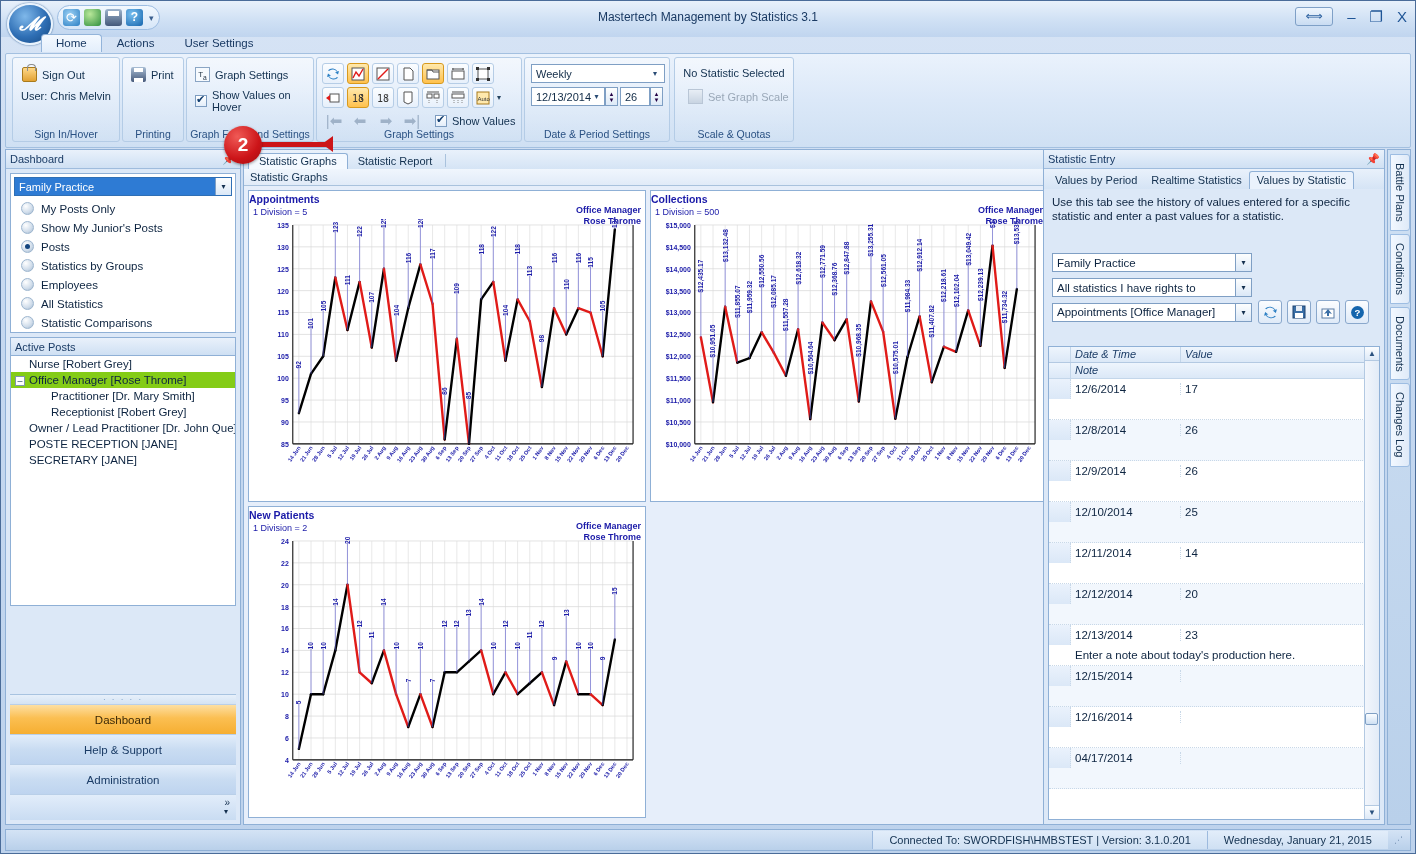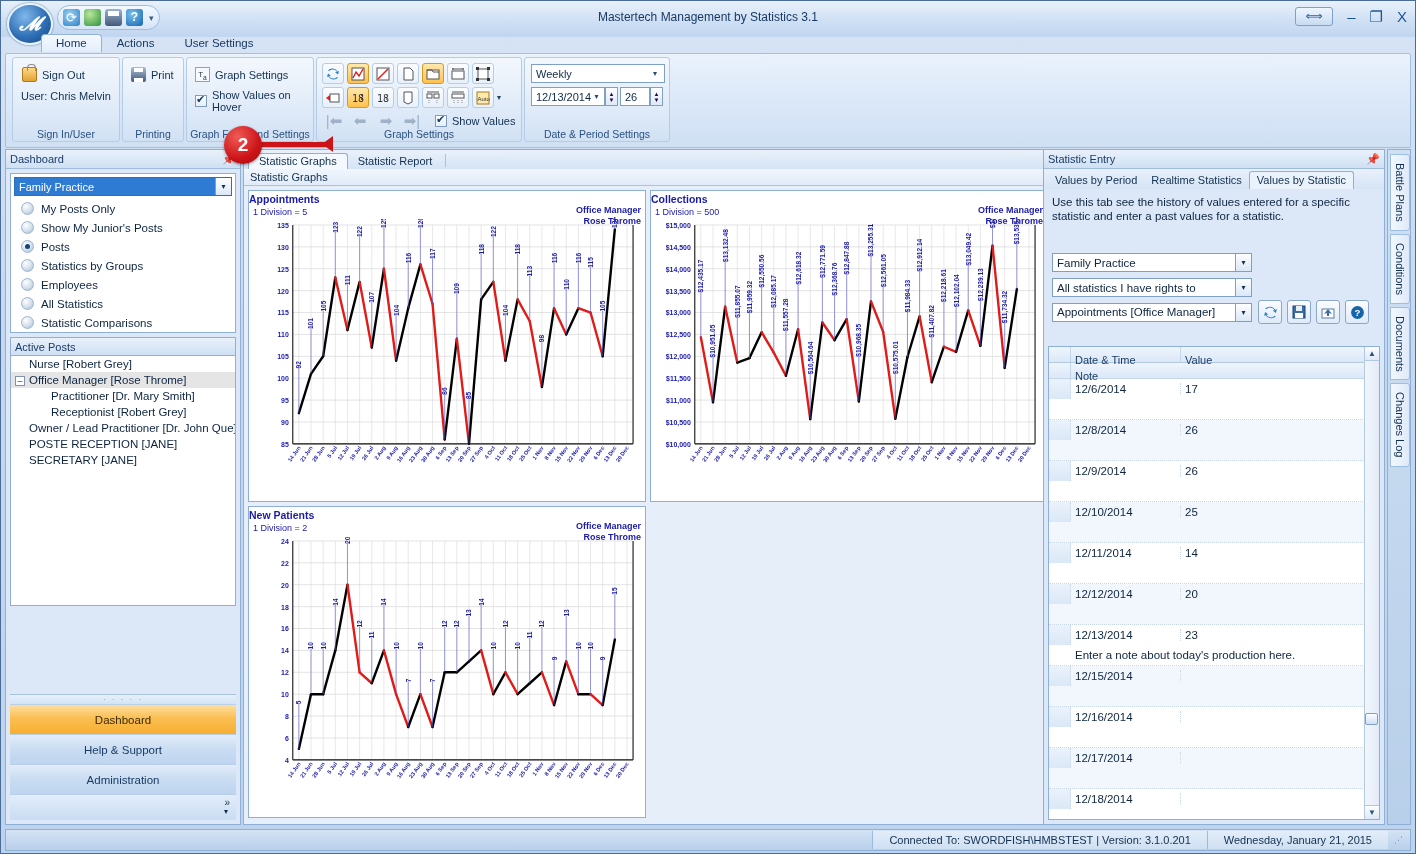--- a/index.html
+++ b/index.html
@@ -109,21 +109,21 @@
   .selcombo .arrow { margin-left:auto; width:16px; height:17px; background:linear-gradient(180deg,#fdfefe,#dbe8f7);
       border-left:1px solid #7f9fc4; color:#14304f; font-size:8px; text-align:center; line-height:17px; }
   .radio-row { display:flex; align-items:center; gap:7px; padding:3px 0 3px 10px; font-size:11.5px; color:#0d2440; }
   .radio { width:13px; height:13px; border-radius:50%; flex:none;
      background:radial-gradient(circle at 35% 30%,#ffffff,#cfdcea 60%,#9fb5cc 100%);
      border:1px solid #9db6cf; position:relative; }
   .radio.on:after { content:""; position:absolute; left:3px; top:3px; width:5px; height:5px; border-radius:50%;
      background:#14457f; }
   .postlist { margin:0; background:#fff; border:1px solid #8fb0d6; border-top:none; height:250px; overflow:hidden; }
   .post { padding:2px 4px; font-size:11.5px; color:#0d2440; white-space:nowrap; }
-  .post.sel { background:#e5e5e5; color:#0d2440; }
+  .post.sel { background:#84cc16; color:#0d2440; }
   .post.ind1 { padding-left:18px; }
   .post.ind2 { padding-left:40px; }
   .expander { display:inline-block; width:10px; height:10px; border:1px solid #7e95ad;
      font-size:9px; line-height:8px; text-align:center; color:#24435f; margin-right:4px; background:#fff; vertical-align:middle;}
   .grip { height:10px; display:flex; align-items:center; justify-content:center; color:#7a9ec6; letter-spacing:2px; font-size:8px;
      background:linear-gradient(180deg,#e7f0fa,#d4e3f4); border-top:1px solid #a8c3e0;}
   .navbtn { height:30px; display:flex; align-items:center; justify-content:center; font-size:11.5px;
      color:#1b3c66; border-top:1px solid #b9cfe8;
      background:linear-gradient(180deg,#e2edfa 0%,#c9dcf2 50%,#bed4ef 100%); }
   .navbtn.active { background:linear-gradient(180deg,#fddfa2 0%,#fbbf52 45%,#f6ae31 100%); color:#3c2a08; }
@@ -162,21 +162,21 @@
   .helptext { padding:6px 8px 2px; font-size:11.5px; color:#0d2440; line-height:14px; }
   .rcombo { margin:4px 0 0 8px; width:200px; height:19px; border:1px solid #7f9fc4; background:#fff;
      display:flex; align-items:center; padding-left:4px; font-size:11.5px; color:#0d2440; }
   .rcombo .arrow { margin-left:auto; width:16px; height:17px; background:linear-gradient(180deg,#fdfefe,#dbe8f7);
      border-left:1px solid #7f9fc4; color:#14304f; font-size:8px; text-align:center; line-height:17px; }
   .toolbtn { width:24px; height:24px; border:1px solid #8aa8cc; border-radius:3px;
      background:linear-gradient(180deg,#fbfdff,#dfeaf8); display:inline-flex; align-items:center; justify-content:center; }
   .grid { position:absolute; left:4px; right:4px; top:196px; bottom:4px; background:#fff; border:1px solid #8fb0d6; }
   .gridhdr { display:flex; height:16px; background:linear-gradient(180deg,#eef5fd,#dbe8f7); border-bottom:1px solid #b3c9e2;
      font-size:11px; color:#1b3c66; }
-  .gridhdr .c { padding:7px 4px; border-right:1px solid #c3d6ea; }
+  .gridhdr .c { padding:1px 4px; border-right:1px solid #c3d6ea;font-style:italic; }
   .grow { border-bottom:1px dotted #c8d8e8; }
   .grow .l1 { display:flex; height:20px; align-items:center; font-size:11.5px; color:#0d2440; }
   .grow .l2 { height:20px; font-size:11.5px; color:#0d2440; padding-left:26px; display:flex; align-items:center;}
   .grow .sel { width:22px; border-right:1px dotted #c8d8e8; align-self:stretch;
      background:linear-gradient(180deg,#eaf2fc,#dbe8f7); }
   .grow .dt { width:110px; padding-left:4px; border-right:1px dotted #c8d8e8; }
   .grow .val { flex:1; padding-left:4px; }
   .grow.alt { background:#f2f7fd; }
   .gscroll { position:absolute; right:0; top:0; bottom:0; width:15px;
      background:linear-gradient(90deg,#f2f6fc,#e2ebf7); border-left:1px solid #b3c9e2; }
@@ -232,21 +232,21 @@
   </div>
 
   <div class="ribbon">
 
     <div class="rgroup" style="left:6px; width:108px;">
       <div class="rbtn" style="position:absolute; left:6px; top:8px;">
         <span class="sq icon-lock"></span>
         <span>Sign Out</span>
       </div>
       <div style="position:absolute; left:8px; top:32px; font-size:11px; color:#12304f;">User: Chris Melvin</div>
-      <div class="gtitle">Sign In/User</div>
+      <div class="gtitle">Sign In/Hover</div>
     </div>
 
     <div class="rgroup" style="left:116px; width:62px;">
       <div class="rbtn" style="position:absolute; left:5px; top:8px;">
         <span class="sq icon-printer"></span>
         <span>Print</span>
       </div>
       <div class="gtitle">Printing</div>
     </div>
 
@@ -393,20 +393,28 @@
           <span>26</span>
         </div>
         <div class="spin">
             <span>▲</span>
             <span>▼</span>
           </div>
       </div>
       <div class="gtitle">Date &amp; Period Settings</div>
     </div>
 
+    <div class="rgroup" style="left:668px; width:120px;">
+      <div style="position:absolute; left:0; top:9px; width:100%; text-align:center; font-size:11px; color:#12304f;">No Statistic Selected</div>
+      <div class="rbtn" style="position:absolute; left:10px; top:30px; color:#9aa8b8;">
+        <span class="sq" style="background:linear-gradient(180deg,#e8eef5,#c8d4e2); border:1px solid #b9c6d6;"></span>
+        <span>Set Graph Scale</span>
+      </div>
+      <div class="gtitle">Scale &amp; Quotas</div>
+    </div>
 
     <div class="arrowline"></div>
     <div class="arrowhead"></div>
     <div class="badge2">2</div>
   </div>
 
   <div class="leftdock">
     <div class="panelhdr">
       <span>Dashboard</span>
       <span class="pin">📌</span>
@@ -1143,29 +1151,21 @@
             <div class="l1">
               <span class="sel"></span>
               <span class="dt">12/16/2014</span>
               <span class="val"></span>
             </div>
             <div class="l2"></div>
           </div>
         <div class="grow alt">
             <div class="l1">
               <span class="sel"></span>
-              <span class="dt">12/17/2014</span>
-              <span class="val"></span>
-            </div>
-            <div class="l2"></div>
-          </div>
-        <div class="grow">
-            <div class="l1">
-              <span class="sel"></span>
-              <span class="dt">12/18/2014</span>
+              <span class="dt">04/17/2014</span>
               <span class="val"></span>
             </div>
             <div class="l2"></div>
           </div>
       </div>
       <div class="gscroll">
         <div class="sbtn">▲</div>
         <div class="thumb"></div>
         <div class="sbtn" style="position:absolute; bottom:0; width:100%; border-bottom:none; border-top:1px solid #b3c9e2;">▼</div>
       </div>

